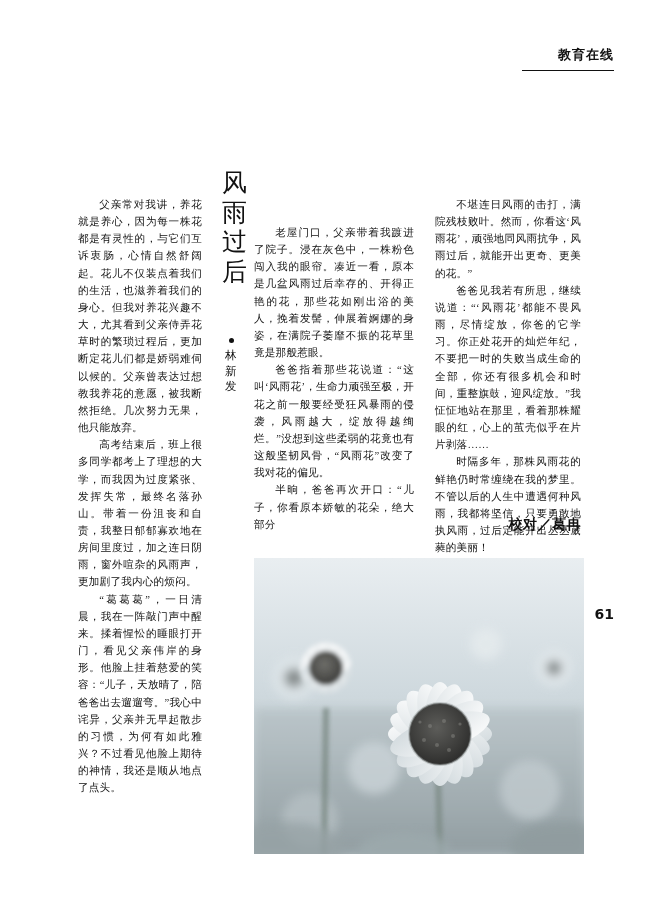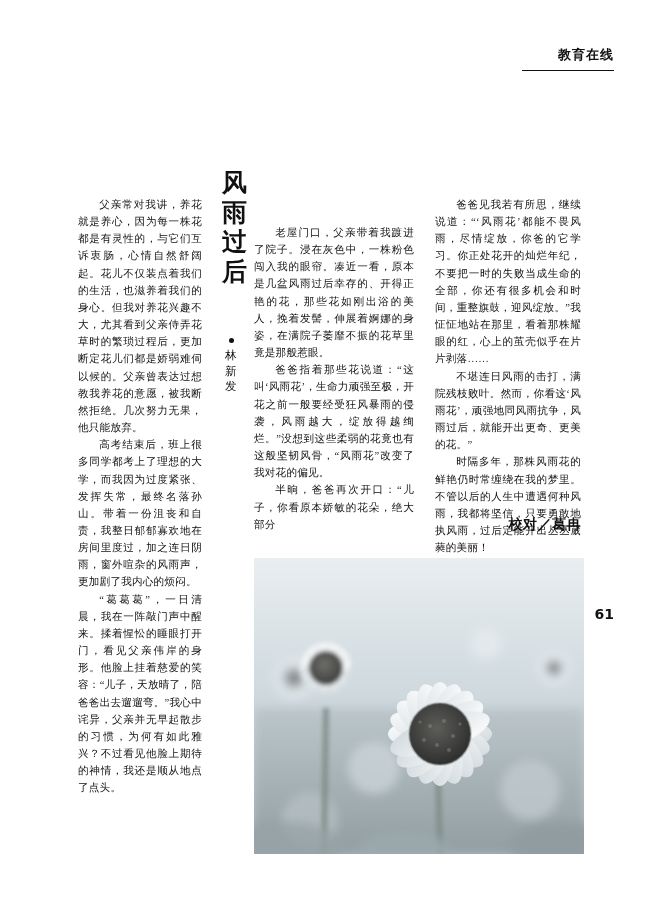--- a/index.html
+++ b/index.html
@@ -39,21 +39,21 @@
     height: 1px;
     background: #111;
   }
   
   .title {
     position: absolute;
     left: 218px;
     top: 168px;
     width: 34px;
     font-size: 25px;
-    font-weight: bold;
+    font-weight: normal;
     line-height: 1.18;
     letter-spacing: 1px;
     color: #111;
     text-align: center;
   }
   .byline {
     position: absolute;
     left: 222px;
     top: 338px;
     width: 18px;
@@ -143,22 +143,22 @@
 
   </div>
 
   <div class="col col-2">
     <p>老屋门口，父亲带着我踱进了院子。浸在灰色中，一株粉色闯入我的眼帘。凑近一看，原本是几盆风雨过后幸存的、开得正艳的花，那些花如刚出浴的美人，挽着发髻，伸展着婀娜的身姿，在满院子萎靡不振的花草里竟是那般惹眼。</p>
     <p>爸爸指着那些花说道：“这叫‘风雨花’，生命力顽强至极，开花之前一般要经受狂风暴雨的侵袭，风雨越大，绽放得越绚烂。”没想到这些柔弱的花竟也有这般坚韧风骨，“风雨花”改变了我对花的偏见。</p>
     <p>半晌，爸爸再次开口：“儿子，你看原本娇敏的花朵，绝大部分</p>
   </div>
 
   <div class="col col-3">
+    <p>不堪连日风雨的击打，满院残枝败叶。然而，你看这‘风雨花’，顽强地同风雨抗争，风雨过后，就能开出更奇、更美的花。”</p>
     <p>爸爸见我若有所思，继续说道：“‘风雨花’都能不畏风雨，尽情绽放，你爸的它学习。你正处花开的灿烂年纪，不要把一时的失败当成生命的全部，你还有很多机会和时间，重整旗鼓，迎风绽放。”我怔怔地站在那里，看着那株耀眼的红，心上的茧壳似乎在片片剥落……</p>
-    <p>不堪连日风雨的击打，满院残枝败叶。然而，你看这‘风雨花’，顽强地同风雨抗争，风雨过后，就能开出更奇、更美的花。”</p>
     <p>时隔多年，那株风雨花的鲜艳仍时常缠绕在我的梦里。不管以后的人生中遭遇何种风雨，我都将坚信，只要勇敢地执风雨，过后定能开出丛丛葳蕤的美丽！</p>
   </div>
 
   <div class="proof">校对／葛冉</div>
 
   <div class="photo">
     <svg width="330" height="296" viewBox="0 0 330 296" xmlns="http://www.w3.org/2000/svg" aria-hidden="true">
       <defs>
         <linearGradient id="sky" x1="0" y1="0" x2="0" y2="1">
           <stop offset="0%" stop-color="#e9eef1"></stop>

